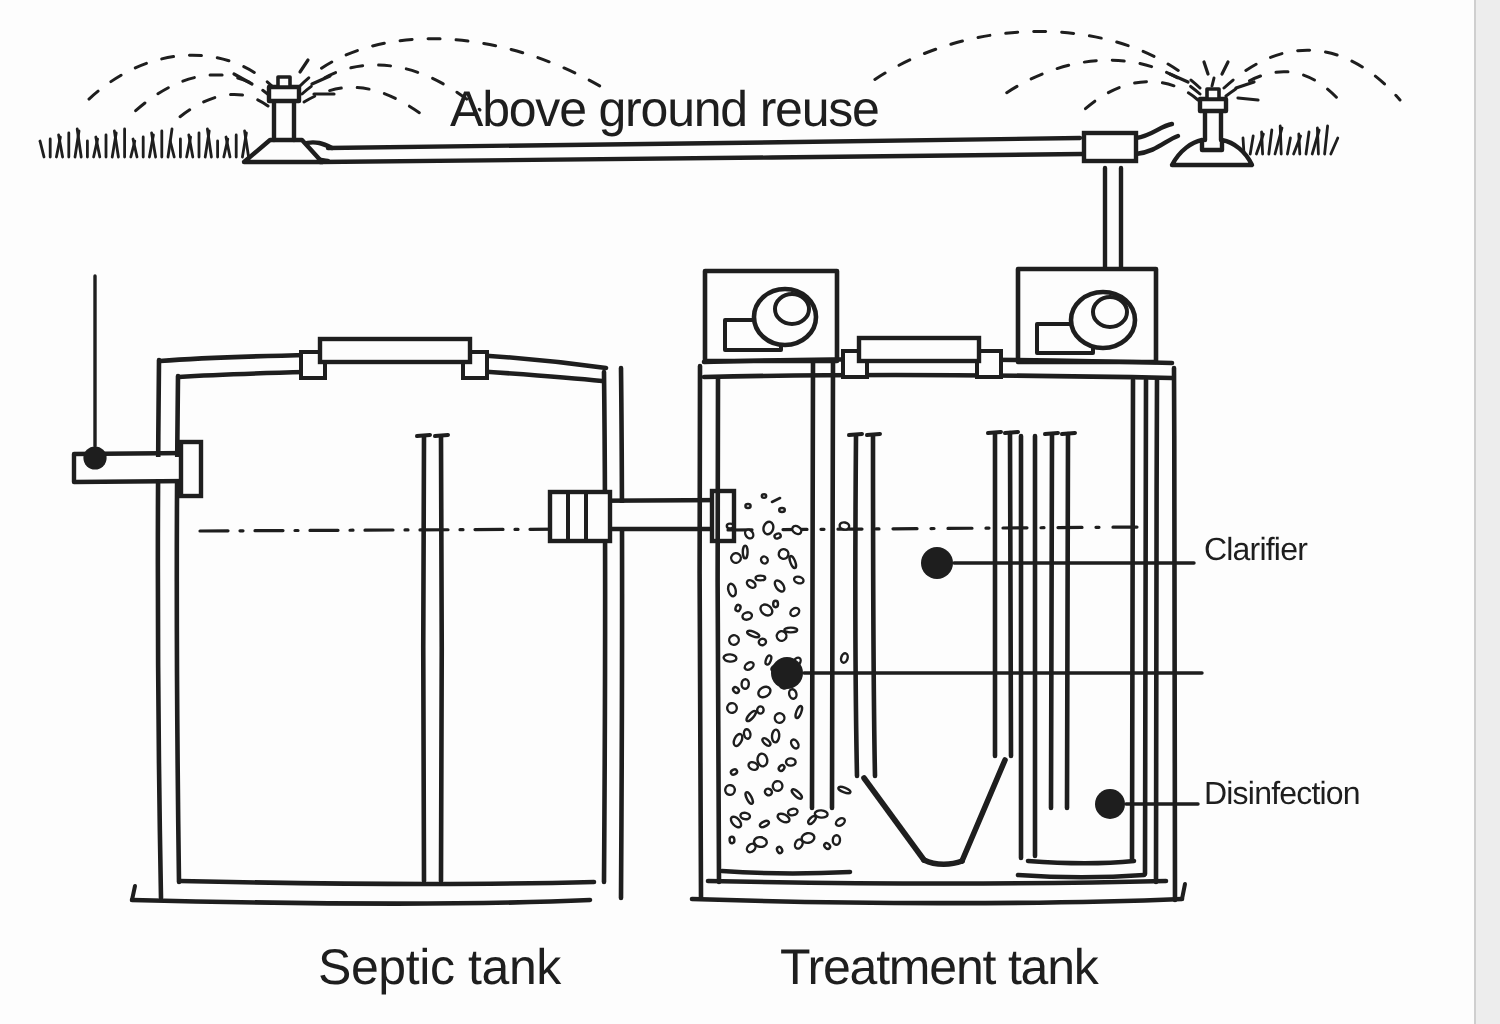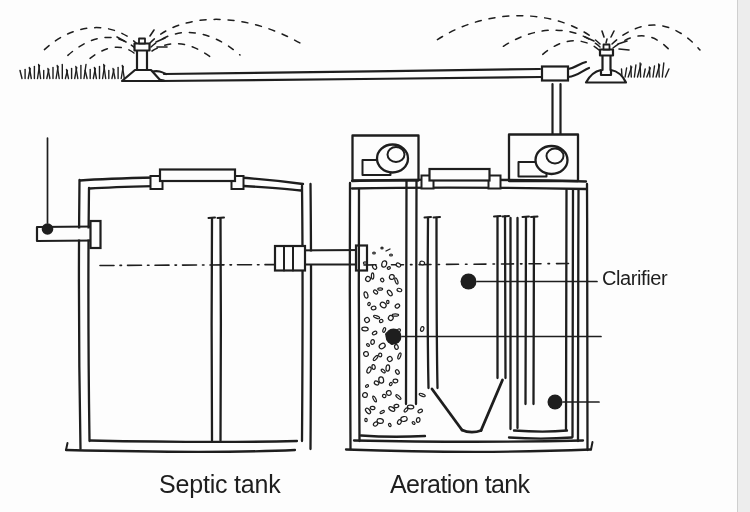--- a/index.html
+++ b/index.html
@@ -1,21 +1,21 @@
 <!DOCTYPE html>
 <html><head>
 <meta charset="utf-8">
 <style>
   html,body{margin:0;padding:0;background:#fff;}
   #stage{position:relative;width:750px;height:512px;overflow:hidden;
          font-family:"Liberation Sans",sans-serif;background:#fdfdfd;}
   #art{position:absolute;left:0;top:0;}
   .lbl{position:absolute;white-space:nowrap;line-height:1;color:inherit;}
   .f25{font-size:25px;letter-spacing:-0.6px;}
-  .f24{font-size:20px;letter-spacing:-0.4px;}
+  .f24{font-size:16px;letter-spacing:-0.4px;}
 </style>
 </head>
 <body>
 
 <div id="stage" style="color: rgb(30, 30, 30); background: rgb(253, 253, 253);">
 
 <svg id="art" width="750" height="512" viewBox="0 0 750 512">
 
   <g fill="none" stroke="currentColor" stroke-width="1.5" stroke-linecap="round" stroke-dasharray="6 8">
     <path d="M 138,45 C 116,22 76,20 44,50"></path>
@@ -318,16 +318,18 @@
     <circle cx="393.5" cy="336.5" r="8"></circle>
     <circle cx="555" cy="402" r="7.5"></circle>
   </g>
 
   <g>
     <rect x="737" y="0" width="13" height="512" stroke="none" fill="#ededed"></rect>
     <path d="M 737.5,0 L 737.5,512" fill="none" stroke-width="1" stroke="#cfcfcf"></path>
   </g>
 </svg>
 
+  <div class="lbl f25" style="left:225px;top:43px">Above ground reuse</div>
   <div class="lbl f24" style="left:602px;top:268px">Clarifier</div>
+  <div class="lbl f24" style="left:602px;top:390px">Disinfection</div>
   <div class="lbl f25" style="left:159px;top:472px;letter-spacing:-0.2px">Septic tank</div>
-  <div class="lbl f25" style="left:390px;top:472px">Aeration tank</div>
+  <div class="lbl f25" style="left:390px;top:472px">Treatment tank</div>
 </div>
 
 </body></html>

